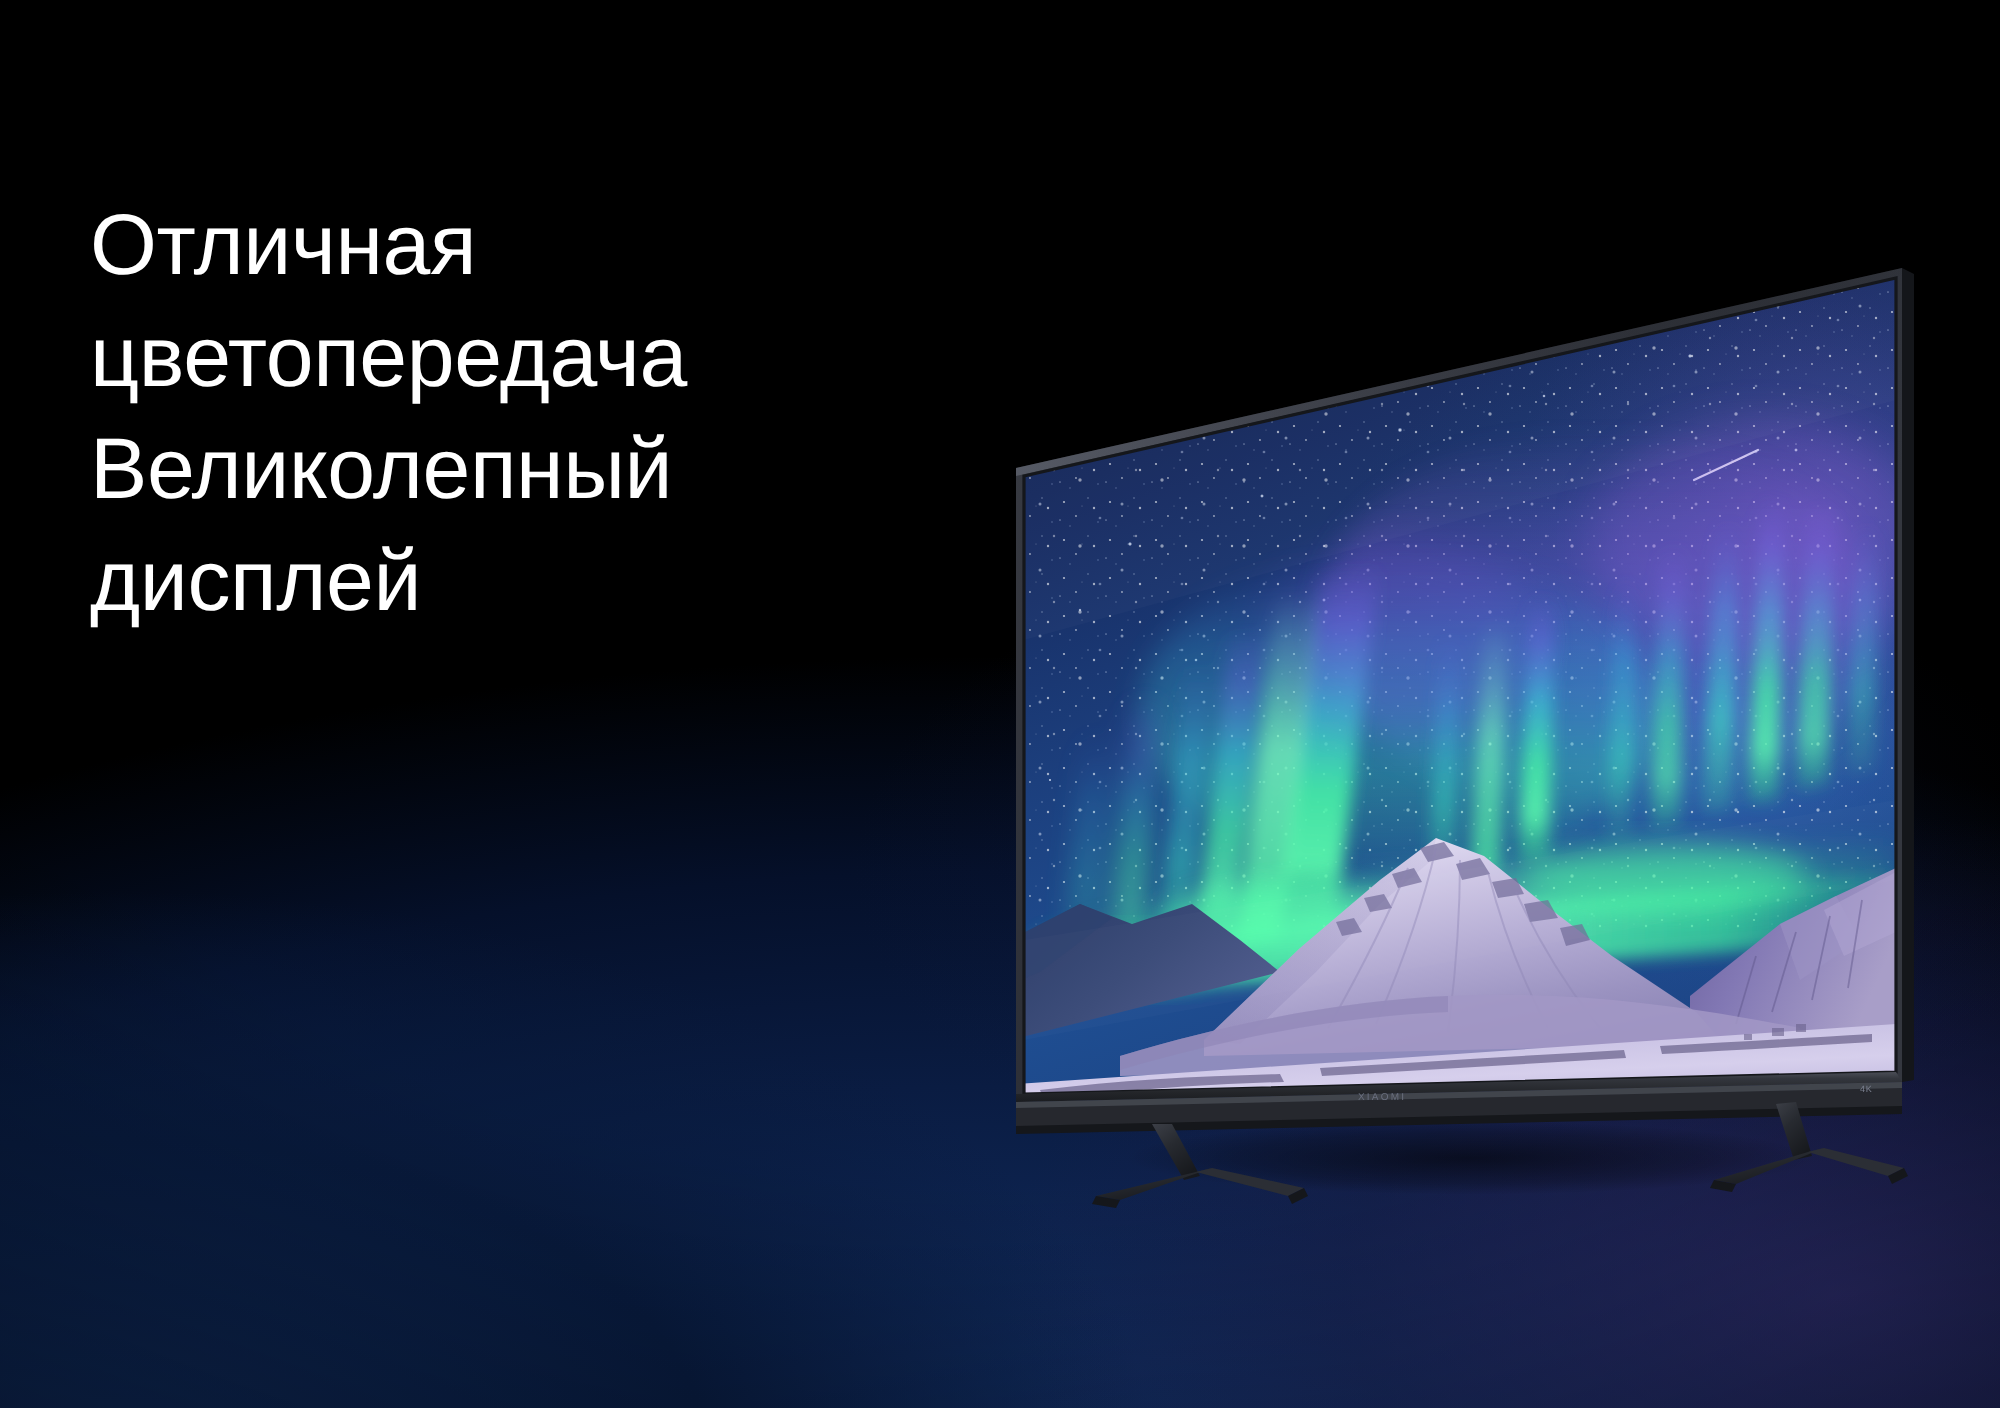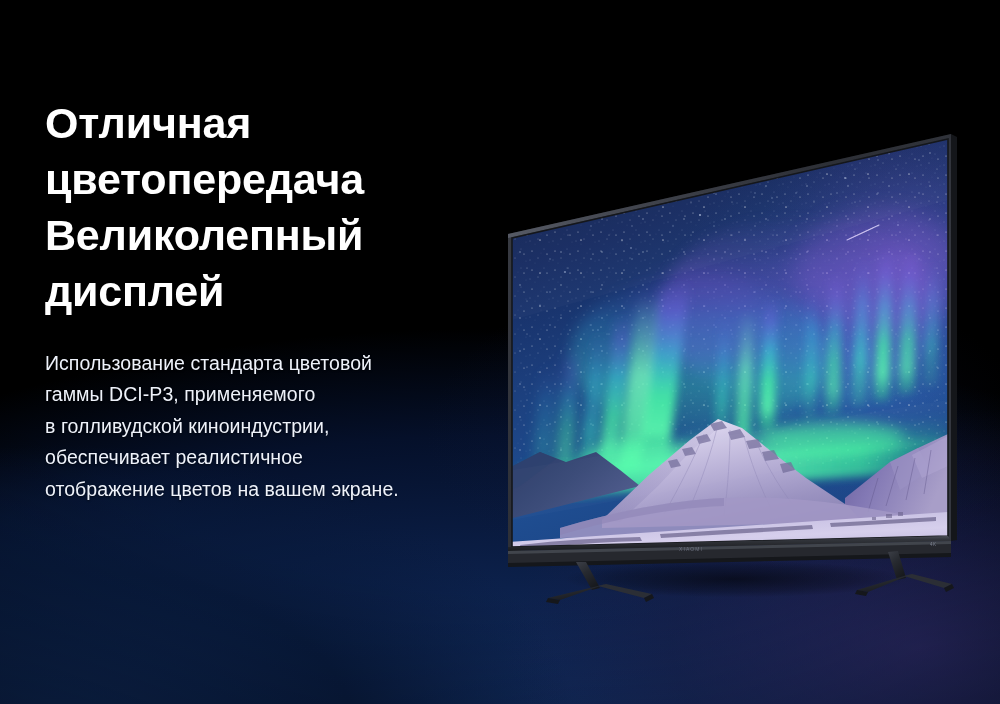--- a/index.html
+++ b/index.html
@@ -53,21 +53,21 @@
   
   .copy{
     position:absolute;
     left:45px; top:96px;
     width:470px;
     z-index:40;
   }
   .headline{
     color:#ffffff;
     font-size:43px;
-    font-weight:bold;
+    font-weight:normal;
     line-height:1.30;
     letter-spacing:-0.2px;
     white-space:pre-line;
     text-shadow:0 1px 3px rgba(0,0,0,0.6);
   }
   .body-copy{
     margin-top:28px;
     color:#eef2fa;
     font-size:19.5px;
     font-weight:normal;
@@ -129,25 +129,20 @@
   <div class="bg-navy"></div>
   <div class="bg-navy-left"></div>
   <div class="bg-purple"></div>
   <div class="bg-glow-screen"></div>
 
   <div class="copy">
     <div class="headline">Отличная
 цветопередача
 Великолепный
 дисплей</div>
-    <div class="body-copy">Использование стандарта цветовой
-гаммы DCI-P3, применяемого
-в голливудской киноиндустрии,
-обеспечивает реалистичное
-отображение цветов на вашем экране.</div>
   </div>
 
   <div class="tv-shadow"></div>
 
   <div id="tv">
     <svg viewBox="0 0 1000 704" xmlns="http://www.w3.org/2000/svg">
       <defs>
 
         <linearGradient id="skyGrad" x1="0" y1="0" x2="0.35" y2="1">
           <stop offset="0%" stop-color="#101f4d"></stop>

